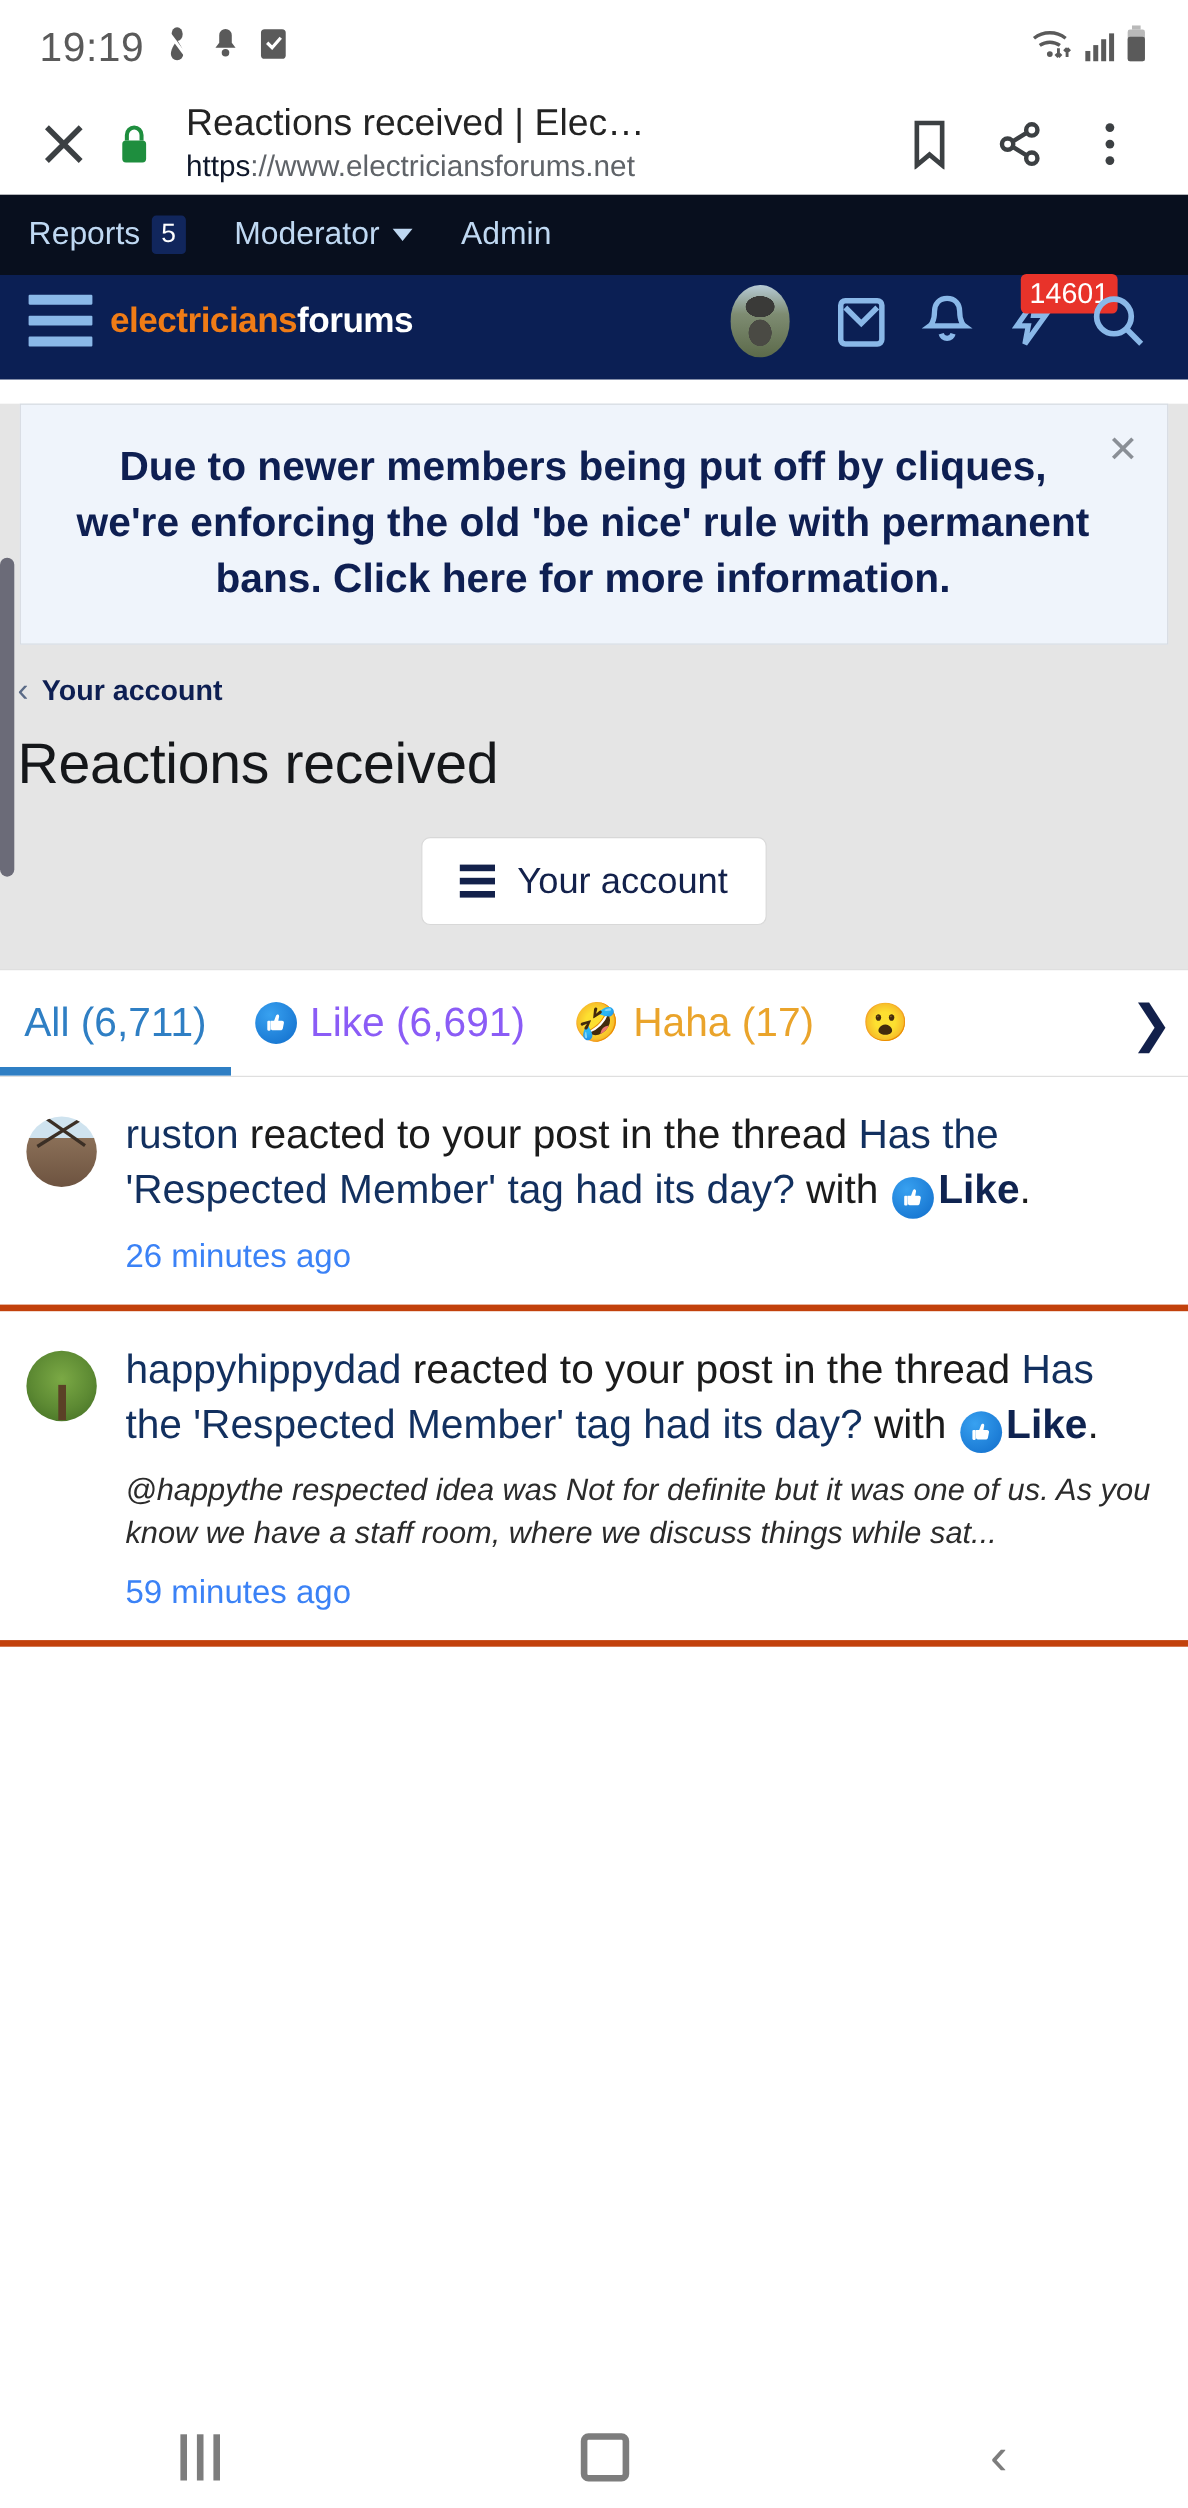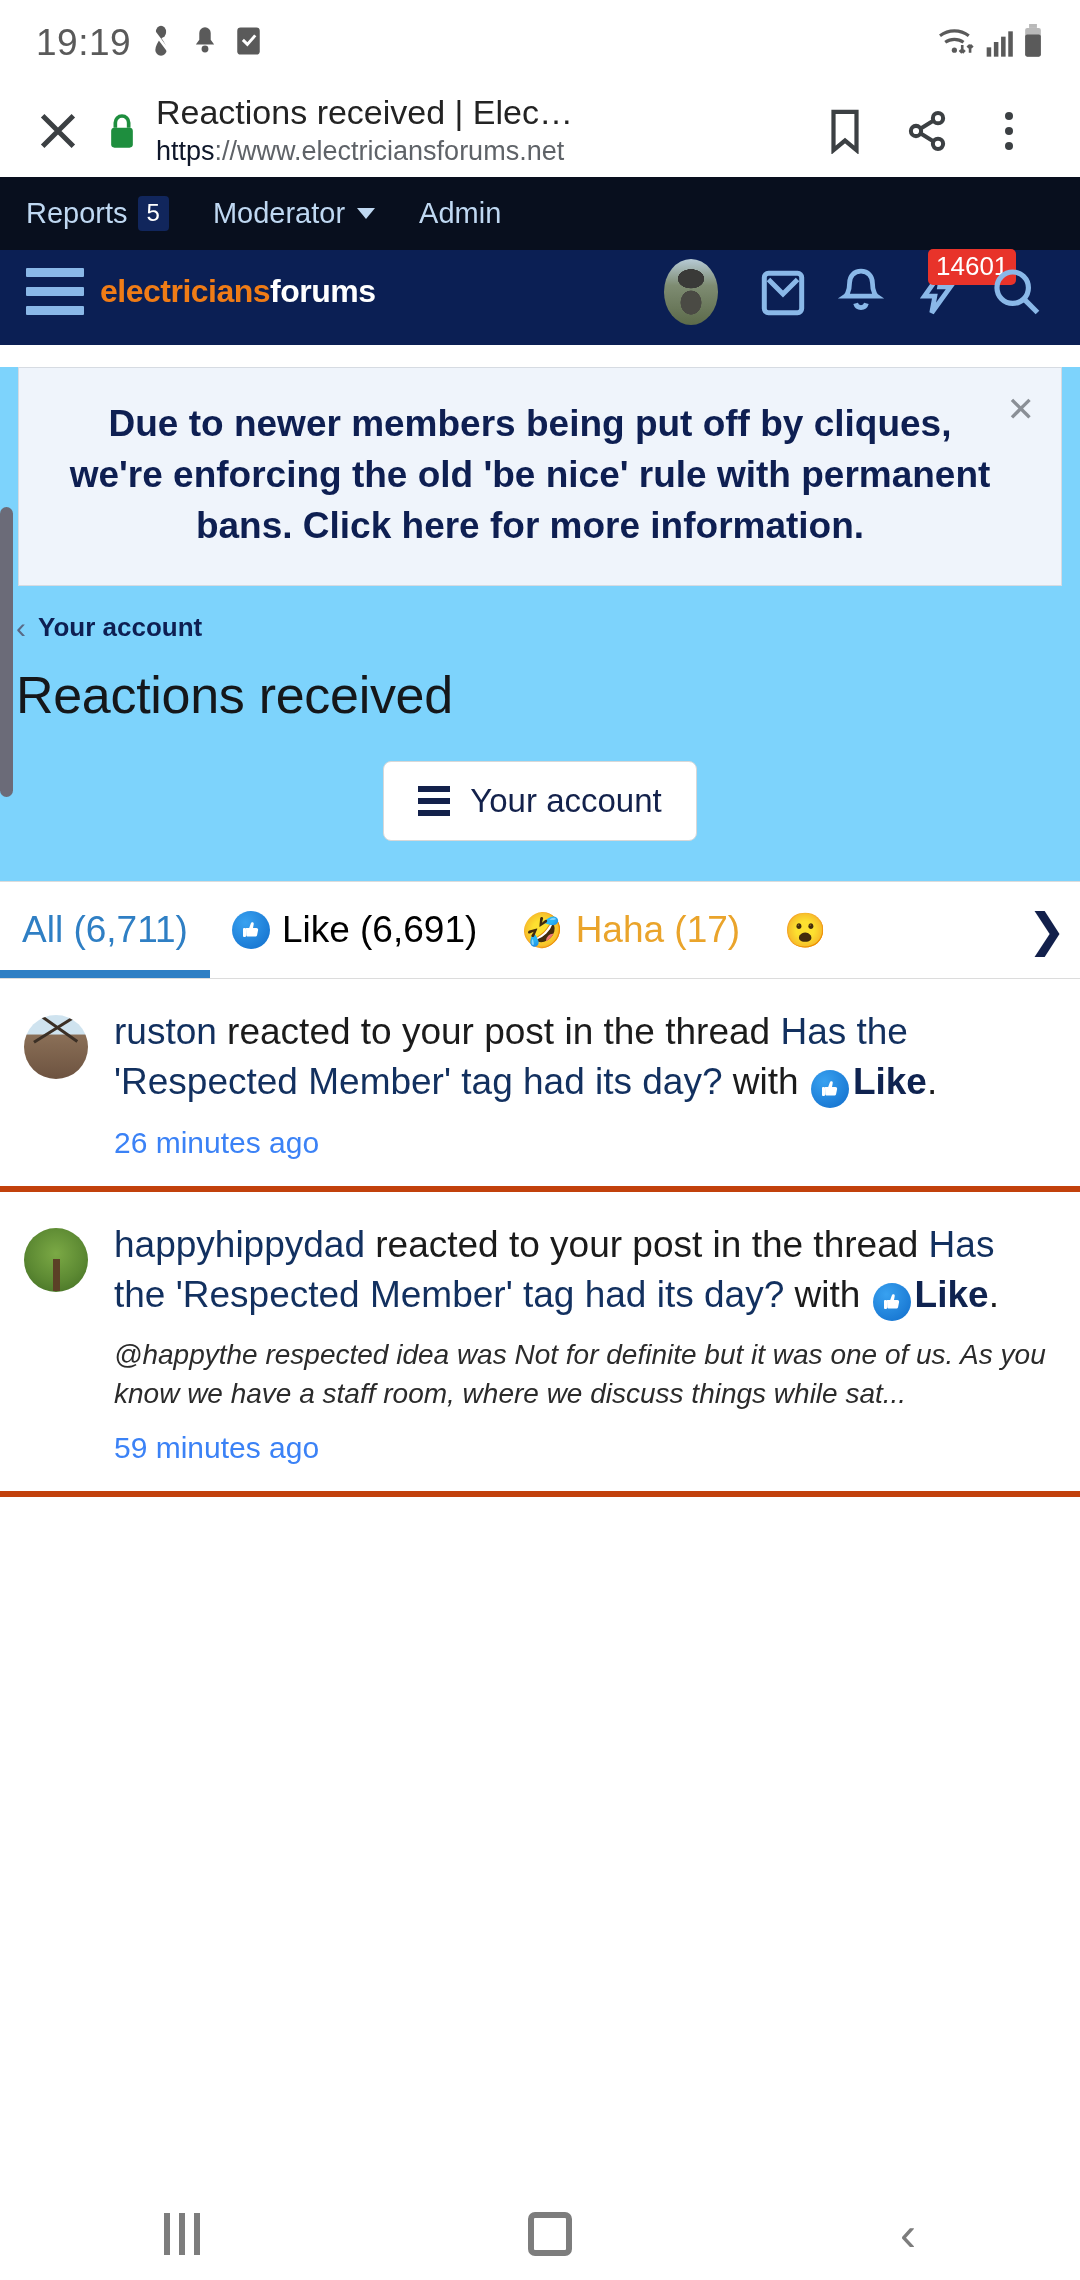--- a/index.html
+++ b/index.html
@@ -62,20 +62,21 @@
   .bb-lock {
     width: 56px;
     display: flex;
     align-items: center;
     justify-content: center;
   }
   .bb-text {
     flex: 1;
     min-width: 0;
     padding-left: 6px;
+    margin-left: 13px;
   }
   .bb-title {
     font-size: 34px;
     color: #232323;
     white-space: nowrap;
     overflow: hidden;
     line-height: 1.15;
   }
   .bb-url {
     font-size: 27px;
@@ -214,21 +215,21 @@
     color: #ffffff;
     font-size: 26px;
     padding: 2px 8px 3px 8px;
     border-radius: 5px;
     line-height: 1.2;
     white-space: nowrap;
   }
 
   
   .pagebody {
-    background: #7dd3fc;
+    background: #e5e5e5;
     padding: 0;
     position: relative;
   }
 
   
   .page-scroll {
     position: absolute;
     left: 0;
     top: 140px;
     width: 13px;
@@ -331,21 +332,21 @@
     position: relative;
   }
   .tab {
     display: flex;
     align-items: center;
     gap: 12px;
     padding: 0 22px;
     font-size: 37px;
     white-space: nowrap;
     position: relative;
-    color: #000000;
+    color: #8b5cf6;
   }
   .tab.active { color: #2f7fc4; }
   .tab.active::after {
     content: "";
     position: absolute;
     left: 0; right: 0; bottom: 0;
     height: 8px;
     background: #2f7fc4;
   }
   .tab.haha { color: #eaa42b; }

